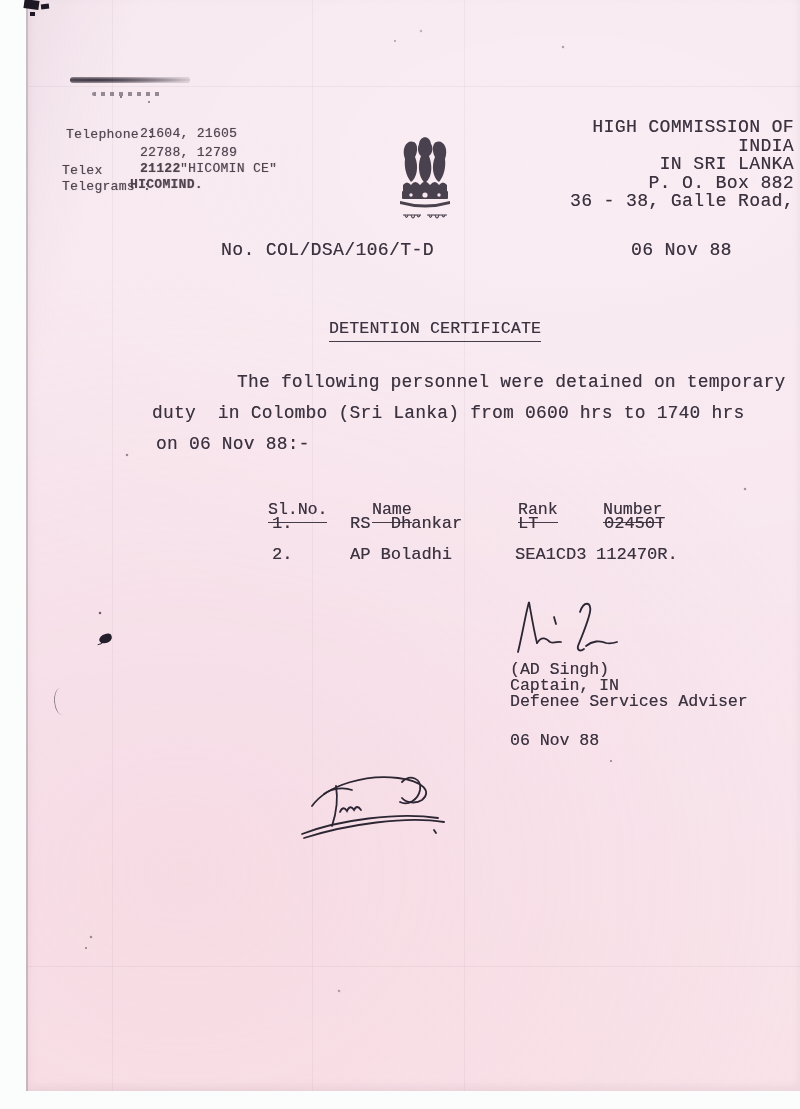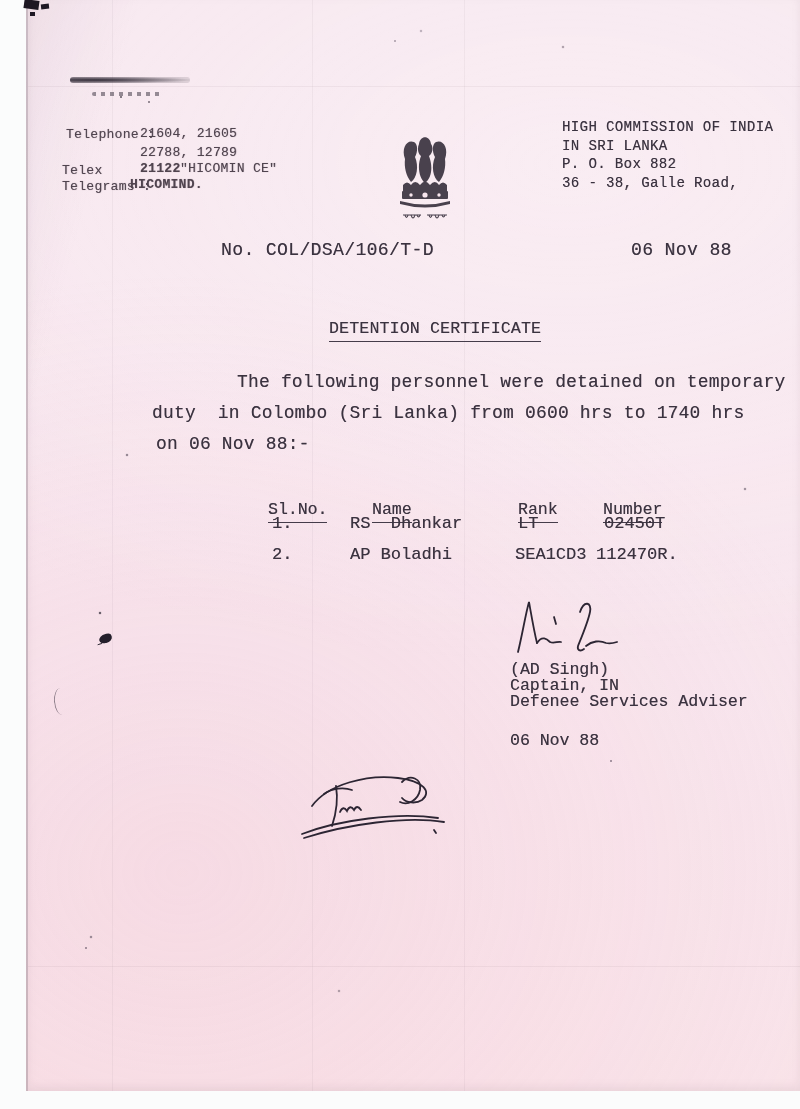--- a/index.html
+++ b/index.html
@@ -29,21 +29,21 @@
   .abs { position:absolute; white-space:pre; }
   .ink { color:#3a323f; text-shadow:0.3px 0.4px 0.6px rgba(58,49,64,.55); }
   .ink-soft { color:#50444f; text-shadow:0.3px 0.3px 0.8px rgba(80,68,79,.5); }
 
   
   .contact { font-size:13px; letter-spacing:.3px; }
 
   
   .letterhead {
     position:absolute; left:562px; top:118px; width:232px;
-    text-align:left; font-size:14px; line-height:18.5px; letter-spacing:.4px;
+    text-align:right; font-size:18px; line-height:18.5px; letter-spacing:.4px;
   }
 
   
   .ref { font-size:18px; letter-spacing:.4px;margin-left:20px; }
 
   
   .doc-title {
     font-size:16.5px; letter-spacing:.2px; padding-bottom:3px;
     border-bottom:1.6px solid #453c4a;
   }

